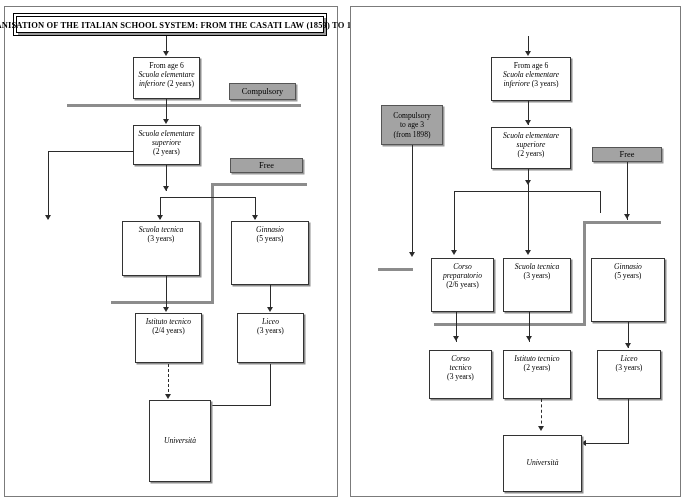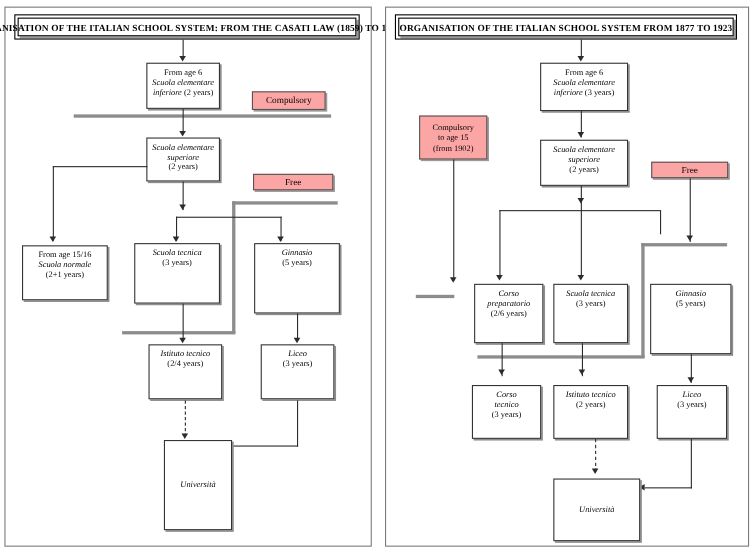--- a/index.html
+++ b/index.html
@@ -71,21 +71,21 @@
   .node.center-v { justify-content: center; padding-top: 0; }
   .node .ln { display:block; white-space: nowrap; text-align:center; }
   .node .it { font-style: italic; }
   .node .rm { font-style: normal; }
 
   
   .legend {
     position: absolute;
     box-sizing: border-box;
     border: 1px solid #555;
-    background: #fca5a5;
+    background: #a3a3a3;
     display: flex;
     align-items: center;
     justify-content: center;
     font-size: 8.4px;
     color: #000;
     box-shadow: 1.5px 1.5px 0 #9a9a9a;
   }
   .legend.multiline { flex-direction: column; line-height: 1.2; font-size: 7.6px; }
   .legend .ln { white-space: nowrap; }
 
@@ -165,25 +165,20 @@
 
     <div class="v" style="left:161px; top:158px; height:26px;"></div>
     <div class="arrow-d" style="left:158px; top:179px;"></div>
 
     <div class="h" style="left:155px; top:190px; width:96px;"></div>
     <div class="v" style="left:155px; top:190px; height:22px;"></div>
     <div class="arrow-d" style="left:152px; top:208px;"></div>
     <div class="v" style="left:250px; top:190px; height:22px;"></div>
     <div class="arrow-d" style="left:247px; top:208px;"></div>
 
-    <div class="node" style="left:15px; top:216px; width:78px; height:50px;">
-      <span class="ln rm">From age 15/16</span>
-      <span class="ln it">Scuola normale</span>
-      <span class="ln rm">(2+1 years)</span>
-    </div>
 
     <div class="node" style="left:117px; top:214px; width:78px; height:55px;">
       <span class="ln it">Scuola tecnica</span>
       <span class="ln rm">(3 years)</span>
     </div>
 
     <div class="node" style="left:226px; top:214px; width:78px; height:64px;">
       <span class="ln it">Ginnasio</span>
       <span class="ln rm">(5 years)</span>
     </div>
@@ -211,40 +206,37 @@
     <div class="h" style="left:205px; top:398px; width:61px;"></div>
     <div class="arrow-l" style="left:200px; top:395px;"></div>
 
     <div class="node center-v" style="left:144px; top:393px; width:62px; height:82px;">
       <span class="ln it">Università</span>
     </div>
   </div>
 
   <div class="panel" id="panel-right">
 
-    <div class="title-box" style="left:11px; top:9px; width:305px; height:17px;">
-      <span class="title-text">ORGANISATION OF THE ITALIAN SCHOOL SYSTEM FROM 1877 TO 1923</span>
-    </div>
 
     <div class="v" style="left:177px; top:29px; height:17px;"></div>
     <div class="arrow-d" style="left:174px; top:44px;"></div>
 
     <div class="node" style="left:140px; top:50px; width:80px; height:44px;">
       <span class="ln rm">From age 6</span>
       <span class="ln it">Scuola elementare</span>
       <span class="ln"><i>inferiore</i><span> (3 years)</span></span>
     </div>
 
     <div class="v" style="left:177px; top:94px; height:24px;"></div>
     <div class="arrow-d" style="left:174px; top:113px;"></div>
 
     <div class="legend multiline" style="left:30px; top:98px; width:62px; height:40px;">
       <span class="ln">Compulsory</span>
-      <span class="ln">to age 15</span>
-      <span class="ln">(from 1902)</span>
+      <span class="ln">to age 3</span>
+      <span class="ln">(from 1898)</span>
     </div>
 
     <div class="node" style="left:140px; top:120px; width:80px; height:42px;">
       <span class="ln it">Scuola elementare</span>
       <span class="ln it">superiore</span>
       <span class="ln rm">(2 years)</span>
     </div>
 
     <div class="legend" style="left:241px; top:140px; width:70px; height:15px;">
       <span class="ln">Free</span>

